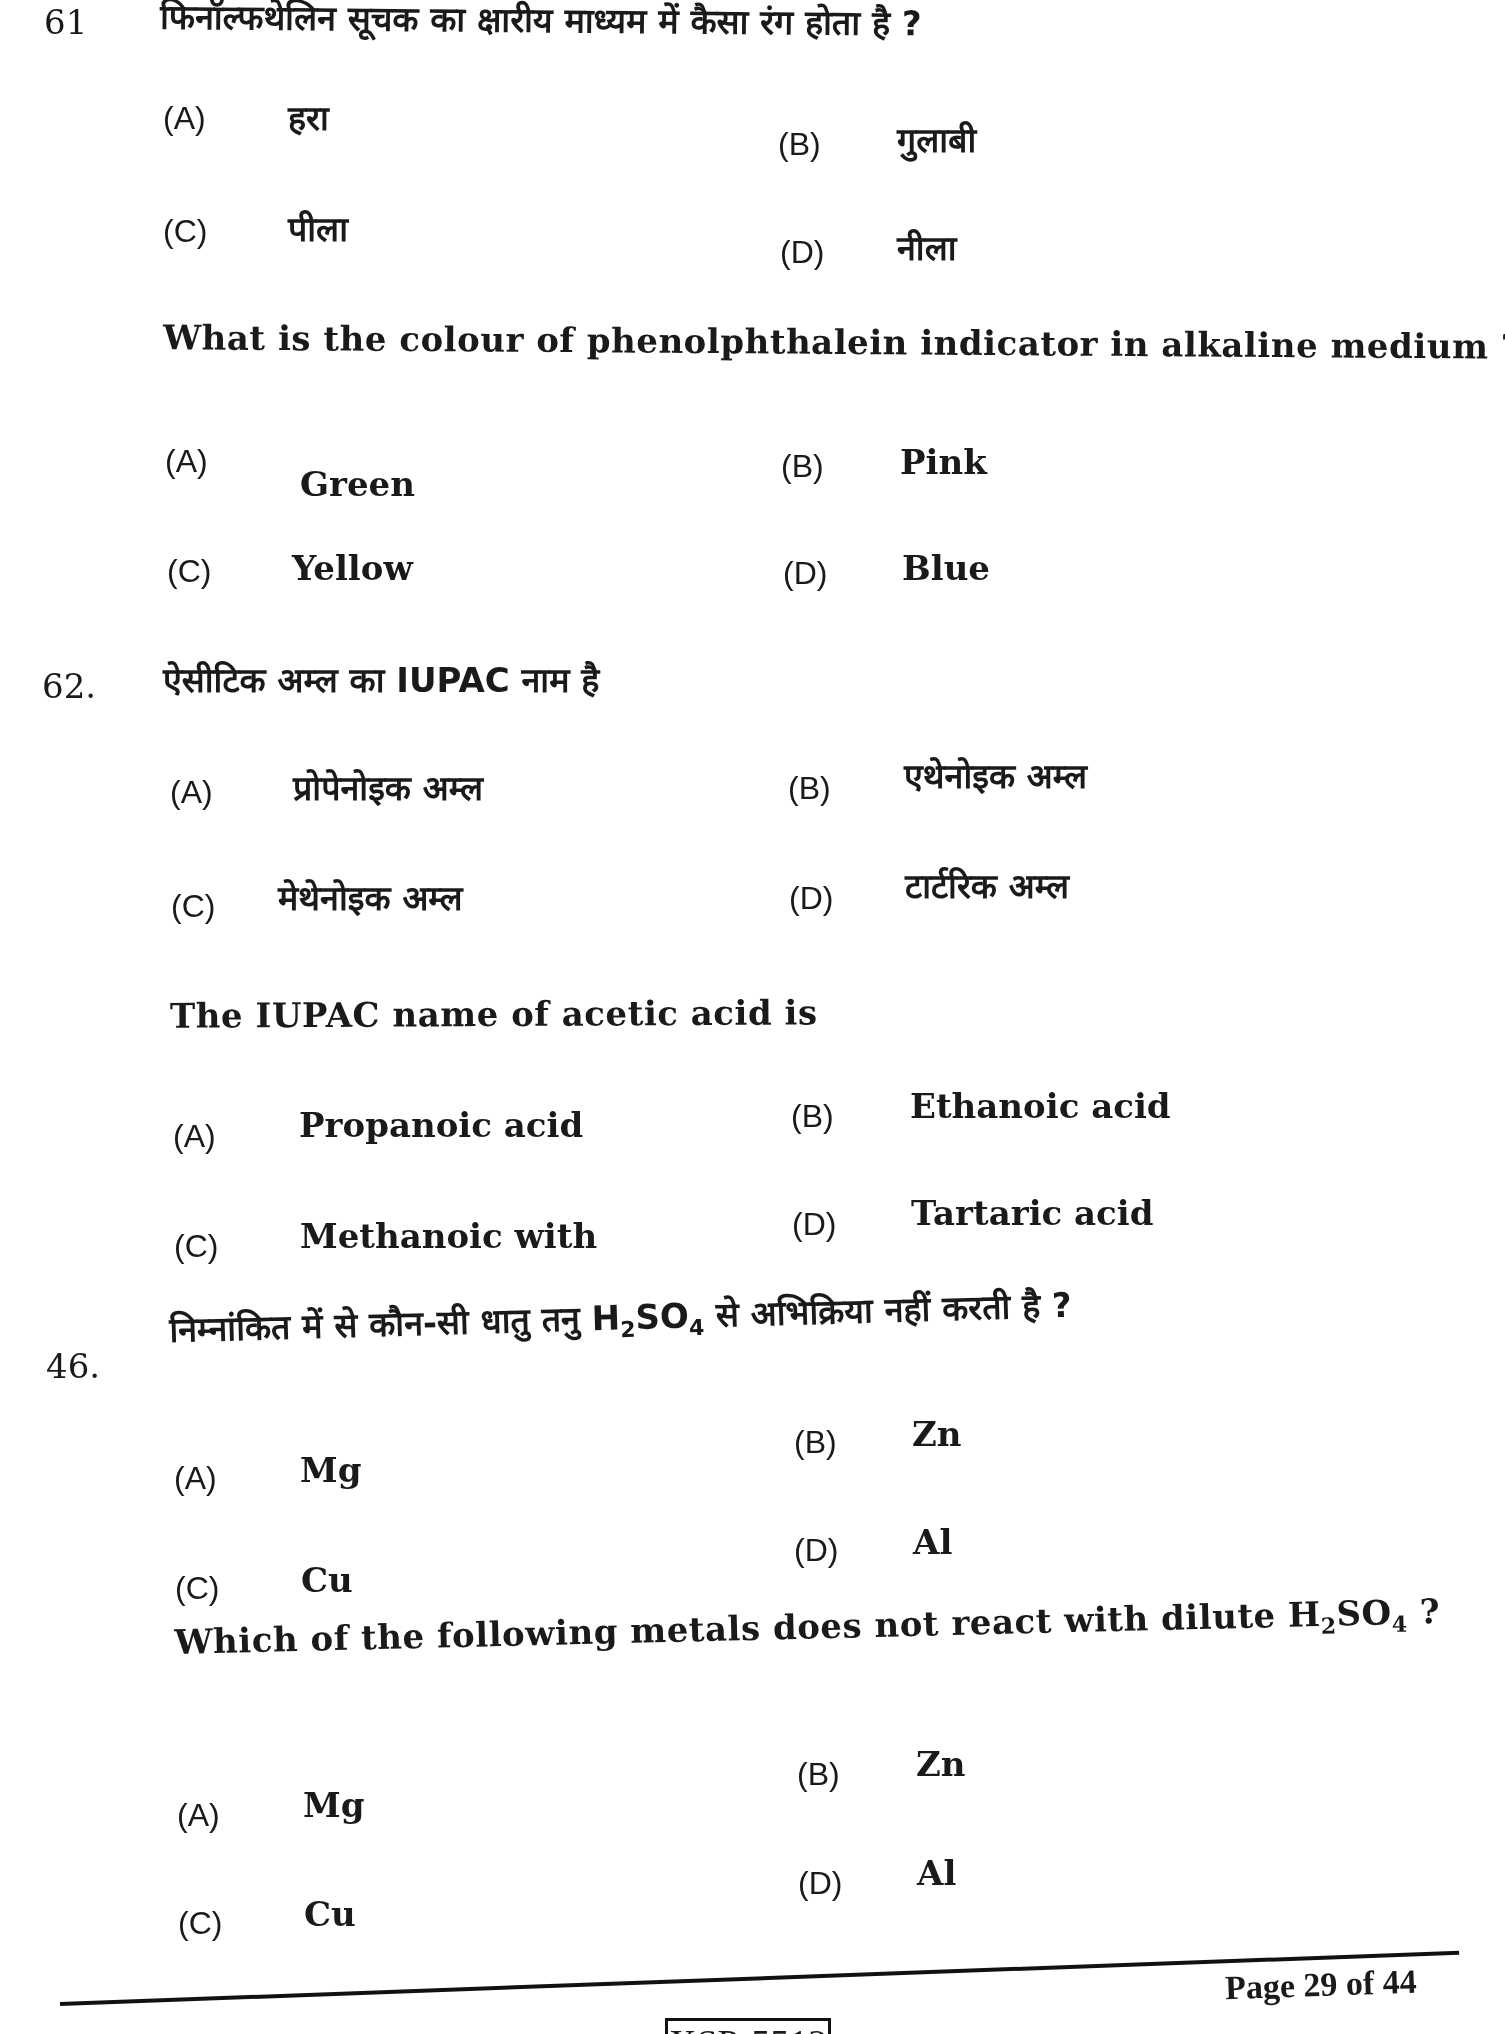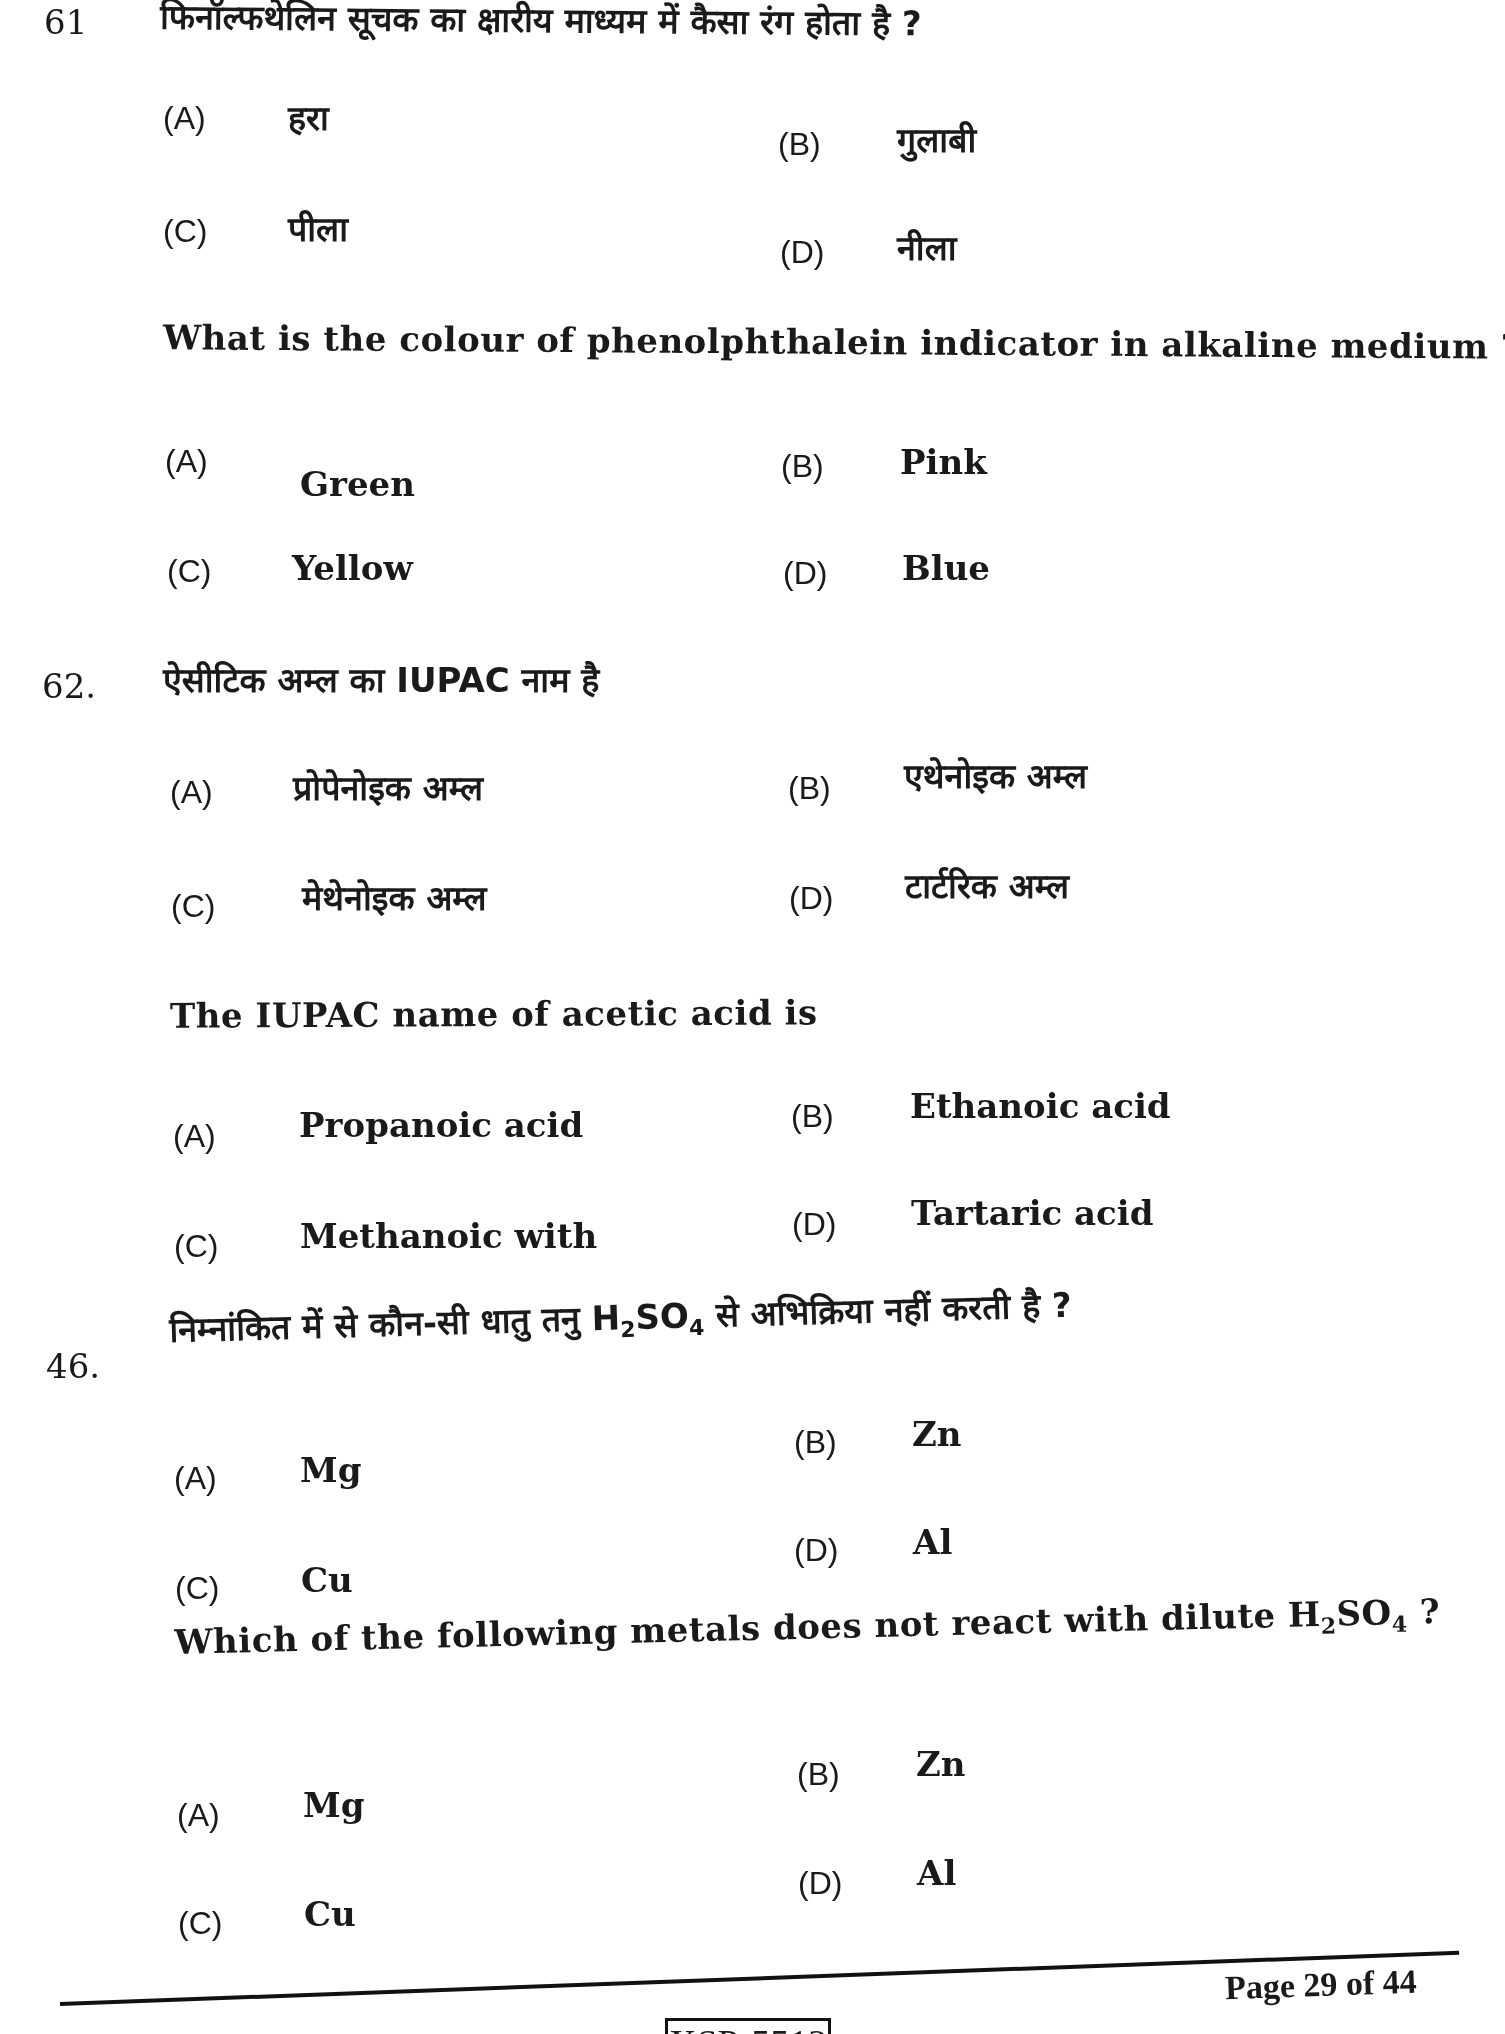--- a/index.html
+++ b/index.html
@@ -54,21 +54,21 @@
 <div class="abs lbl" style="left:783px;top:555px;">(D)</div>
 <div class="abs opt-e" style="left:902px;top:548px;">Blue</div>
 
 <div class="abs qnum" style="left:42px;top:666px;">62.</div>
 <div class="abs hindi" style="left:163px;top:656px;">ऐसीटिक अम्ल का IUPAC नाम है</div>
 <div class="abs lbl" style="left:170px;top:774px;">(A)</div>
 <div class="abs opt-h" style="left:293px;top:764px;">प्रोपेनोइक अम्ल</div>
 <div class="abs lbl" style="left:788px;top:770px;">(B)</div>
 <div class="abs opt-h" style="left:904px;top:752px;">एथेनोइक अम्ल</div>
 <div class="abs lbl" style="left:171px;top:888px;">(C)</div>
-<div class="abs opt-h" style="left:302px;top:874px;">मेथेनोइक अम्ल</div>
+<div class="abs opt-h" style="left:278px;top:874px;">मेथेनोइक अम्ल</div>
 <div class="abs lbl" style="left:789px;top:880px;">(D)</div>
 <div class="abs opt-h" style="left:905px;top:862px;">टार्टरिक अम्ल</div>
 
 <div class="abs eng" style="left:170px;top:994px;transform:rotate(-0.3deg);">The IUPAC name of acetic acid is</div>
 <div class="abs lbl" style="left:173px;top:1118px;">(A)</div>
 <div class="abs opt-e" style="left:299px;top:1105px;">Propanoic acid</div>
 <div class="abs lbl" style="left:791px;top:1098px;">(B)</div>
 <div class="abs opt-e" style="left:910px;top:1086px;">Ethanoic acid</div>
 <div class="abs lbl" style="left:174px;top:1228px;">(C)</div>
 <div class="abs opt-e" style="left:300px;top:1216px;">Methanoic with</div>

